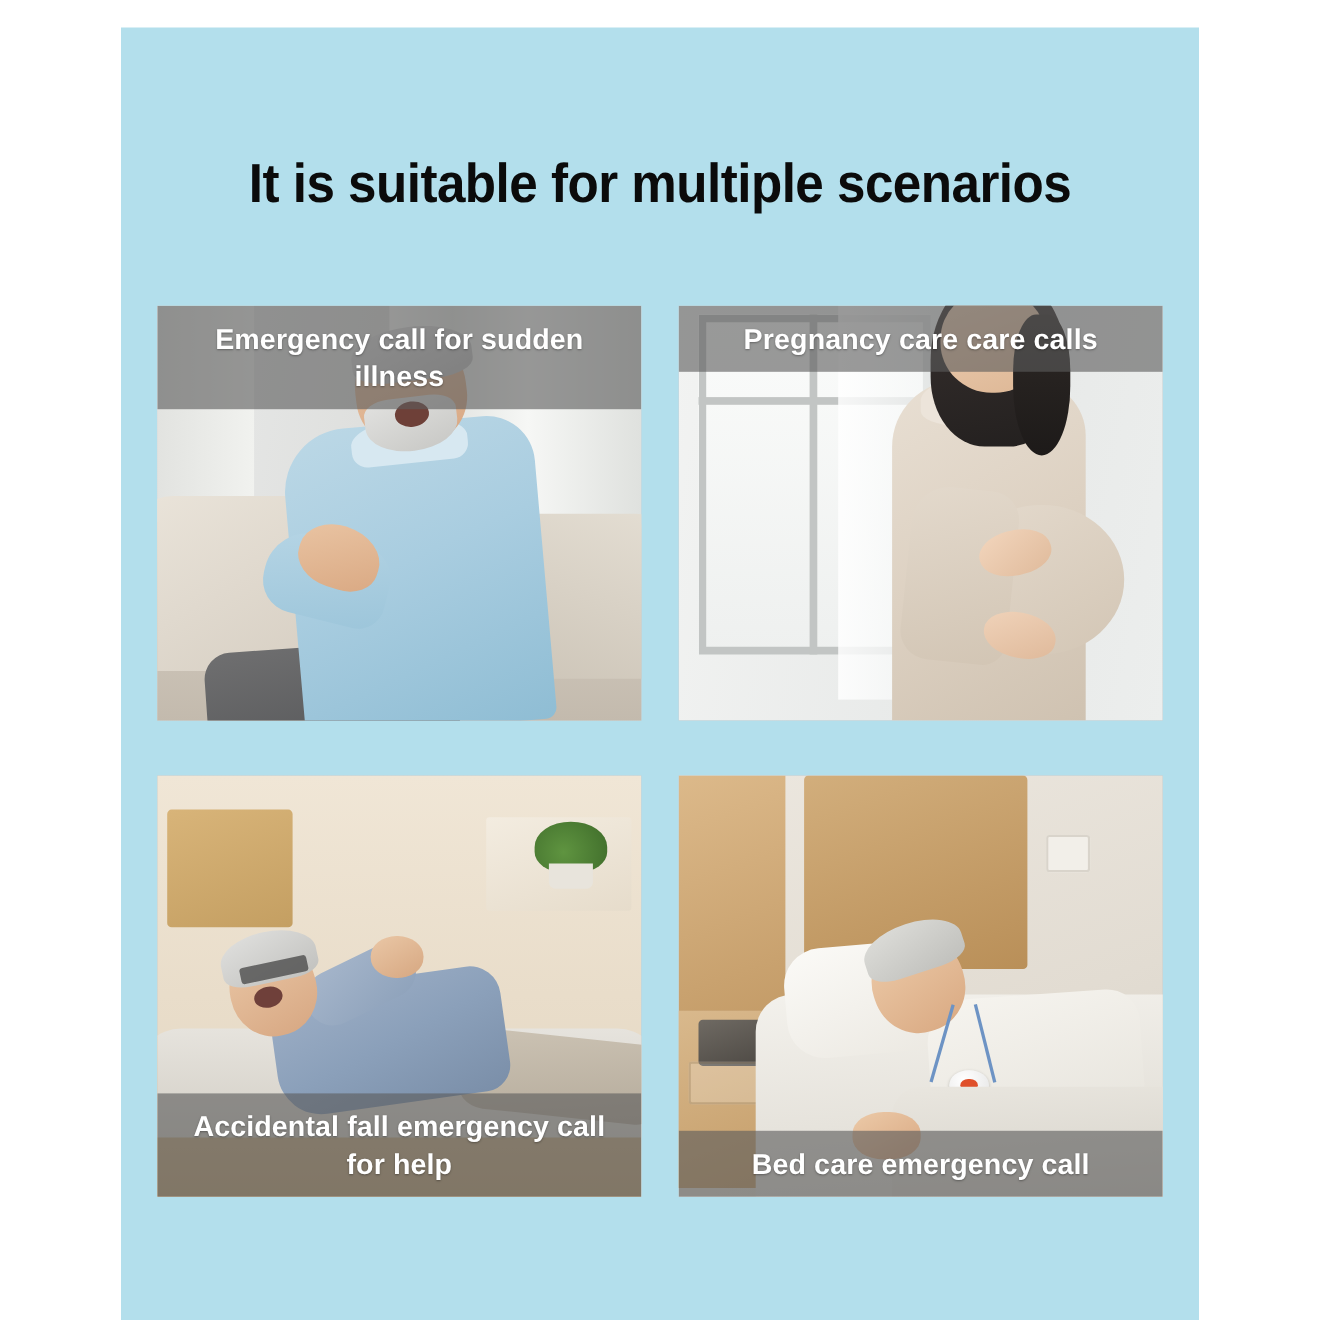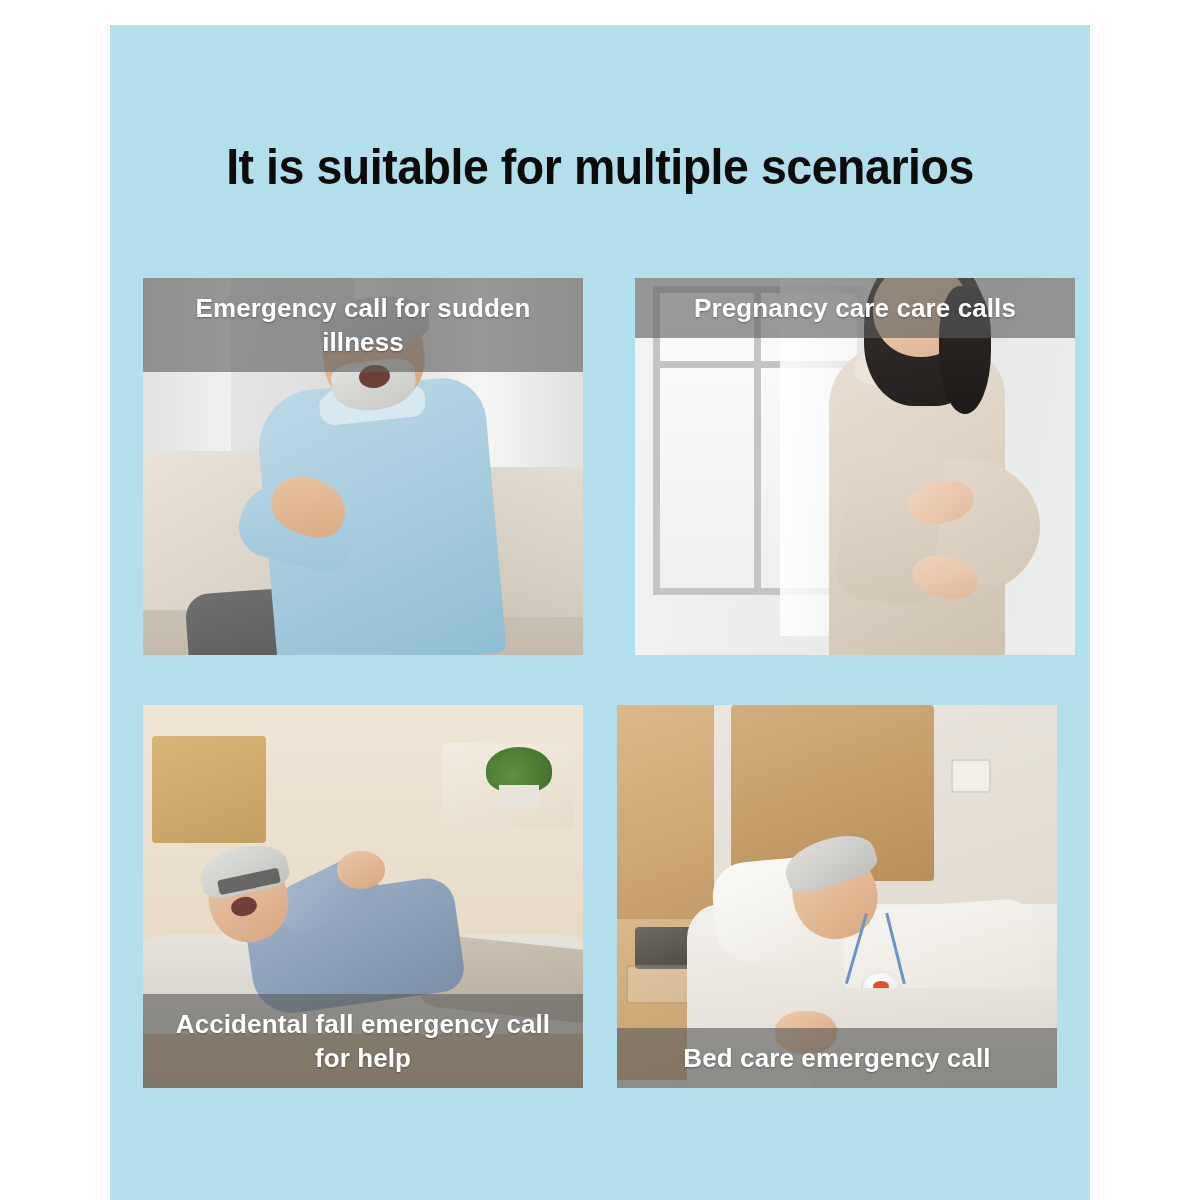--- a/index.html
+++ b/index.html
@@ -72,21 +72,21 @@
     padding: 13px 18px;
     box-sizing: border-box;
     text-shadow: 0 1px 2px rgba(0,0,0,0.35);
     letter-spacing: 0.1px;
   }
   .caption-top { top: 0; }
   .caption-bottom { bottom: 0; }
 
   
   #card-illness    { left: 33px;  top: 253px; width: 440px; height: 377px; }
-  #card-pregnancy  { left: 525px; top: 253px; width: 440px; height: 377px; }
+  #card-pregnancy  { left: 507px; top: 253px; width: 440px; height: 377px; }
   #card-fall       { left: 33px;  top: 680px; width: 440px; height: 383px; }
   #card-bed        { left: 507px; top: 680px; width: 440px; height: 383px; }
 
   
   .blk { position: absolute; }
 
   
   .s1-wall   { left:0; top:0; width:100%; height:100%;
                background: linear-gradient(100deg,#e9eaea 0%,#dfe0de 40%,#e7e8e6 100%); }
   .s1-curtain{ left:48%; top:0; width:52%; height:72%;

